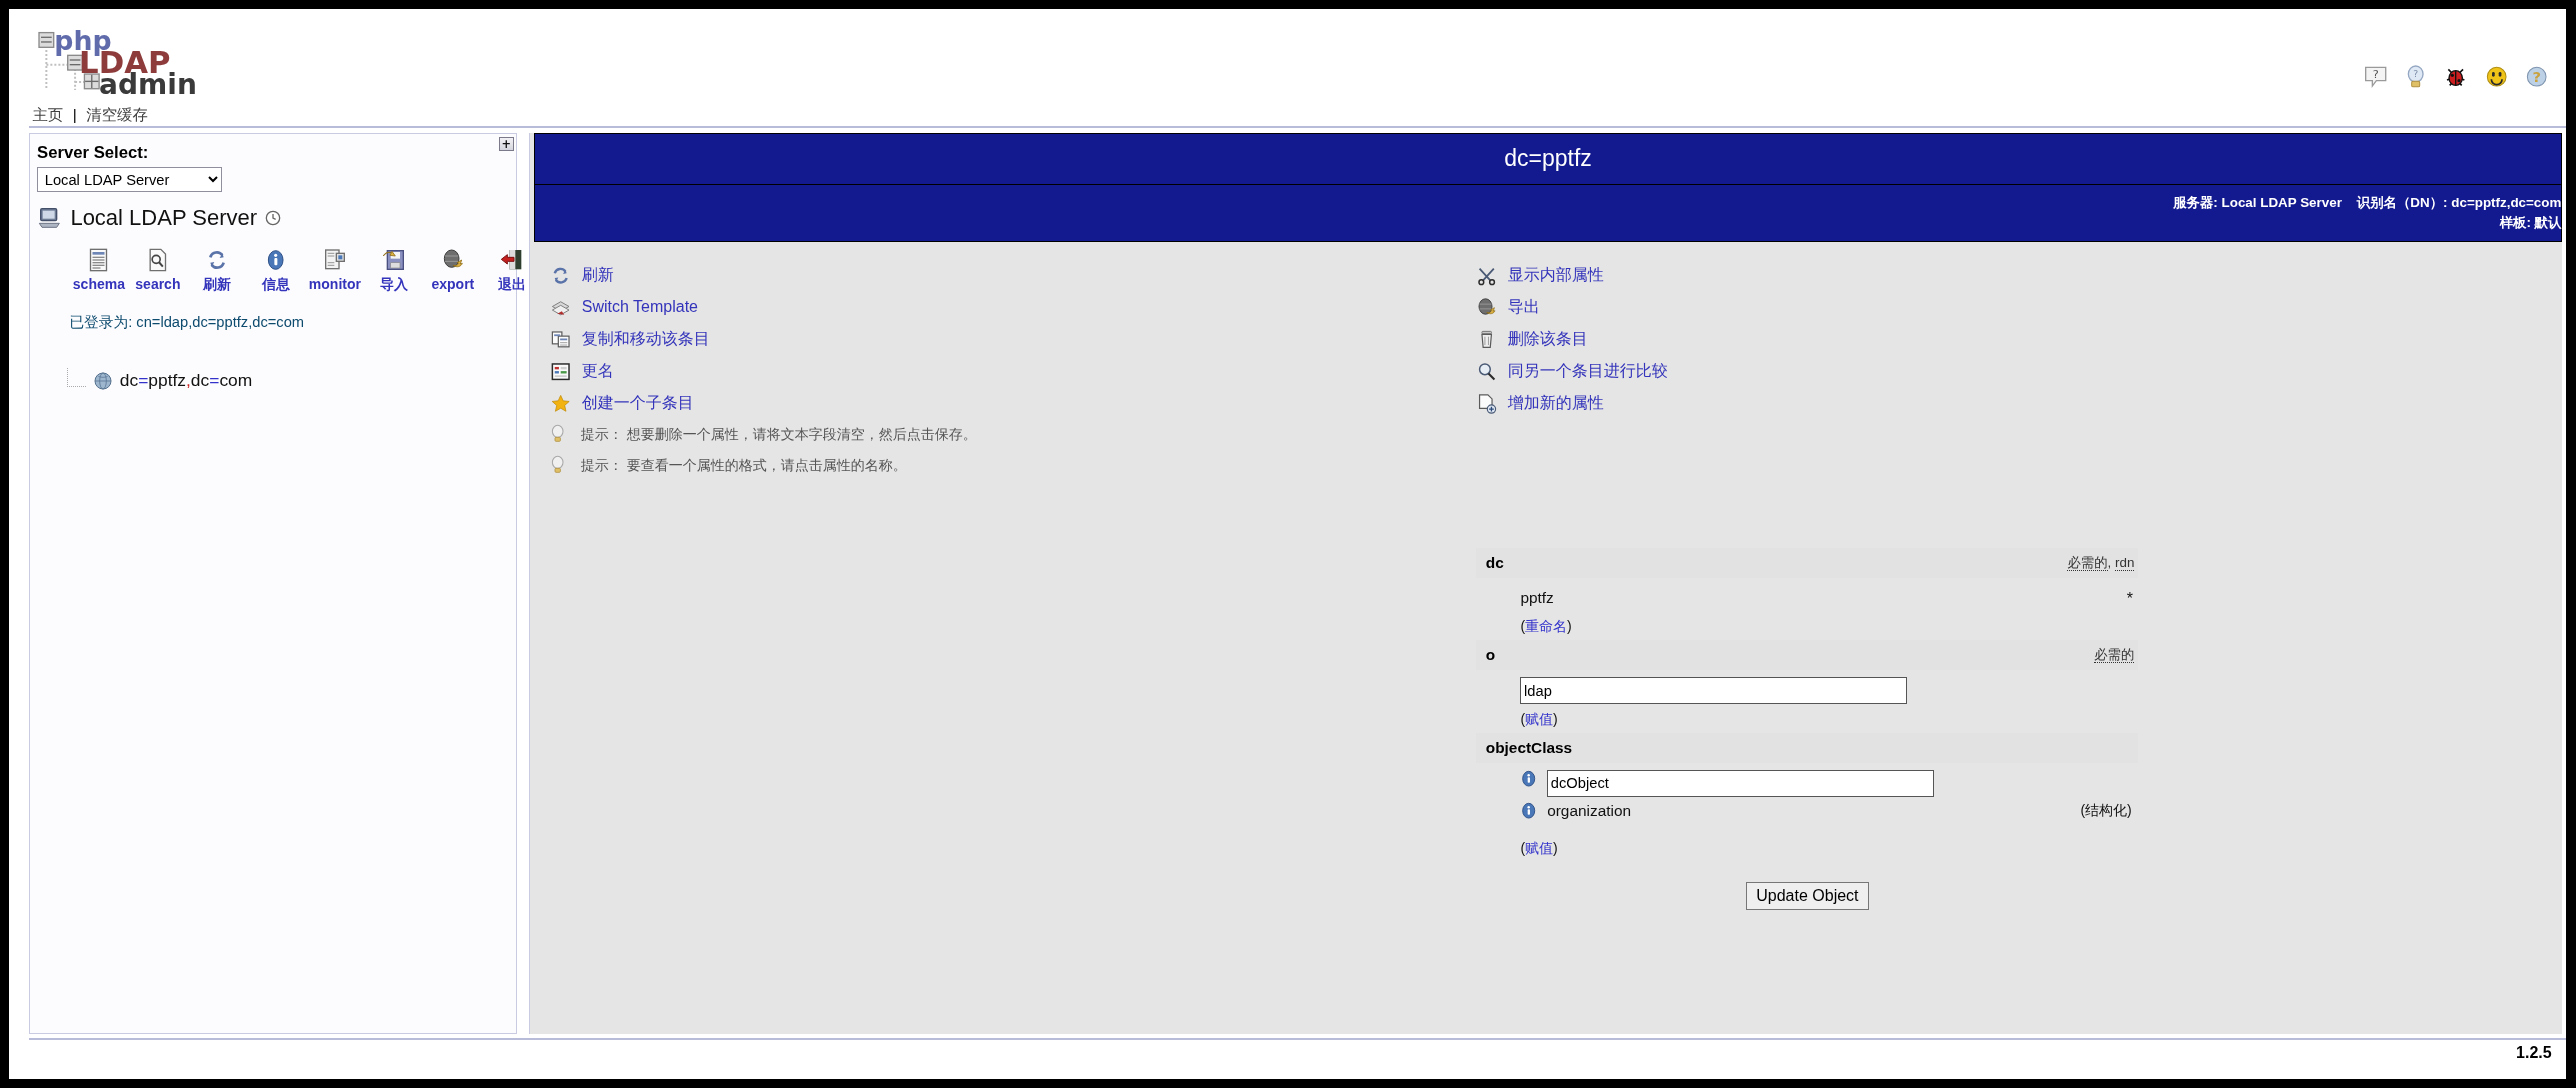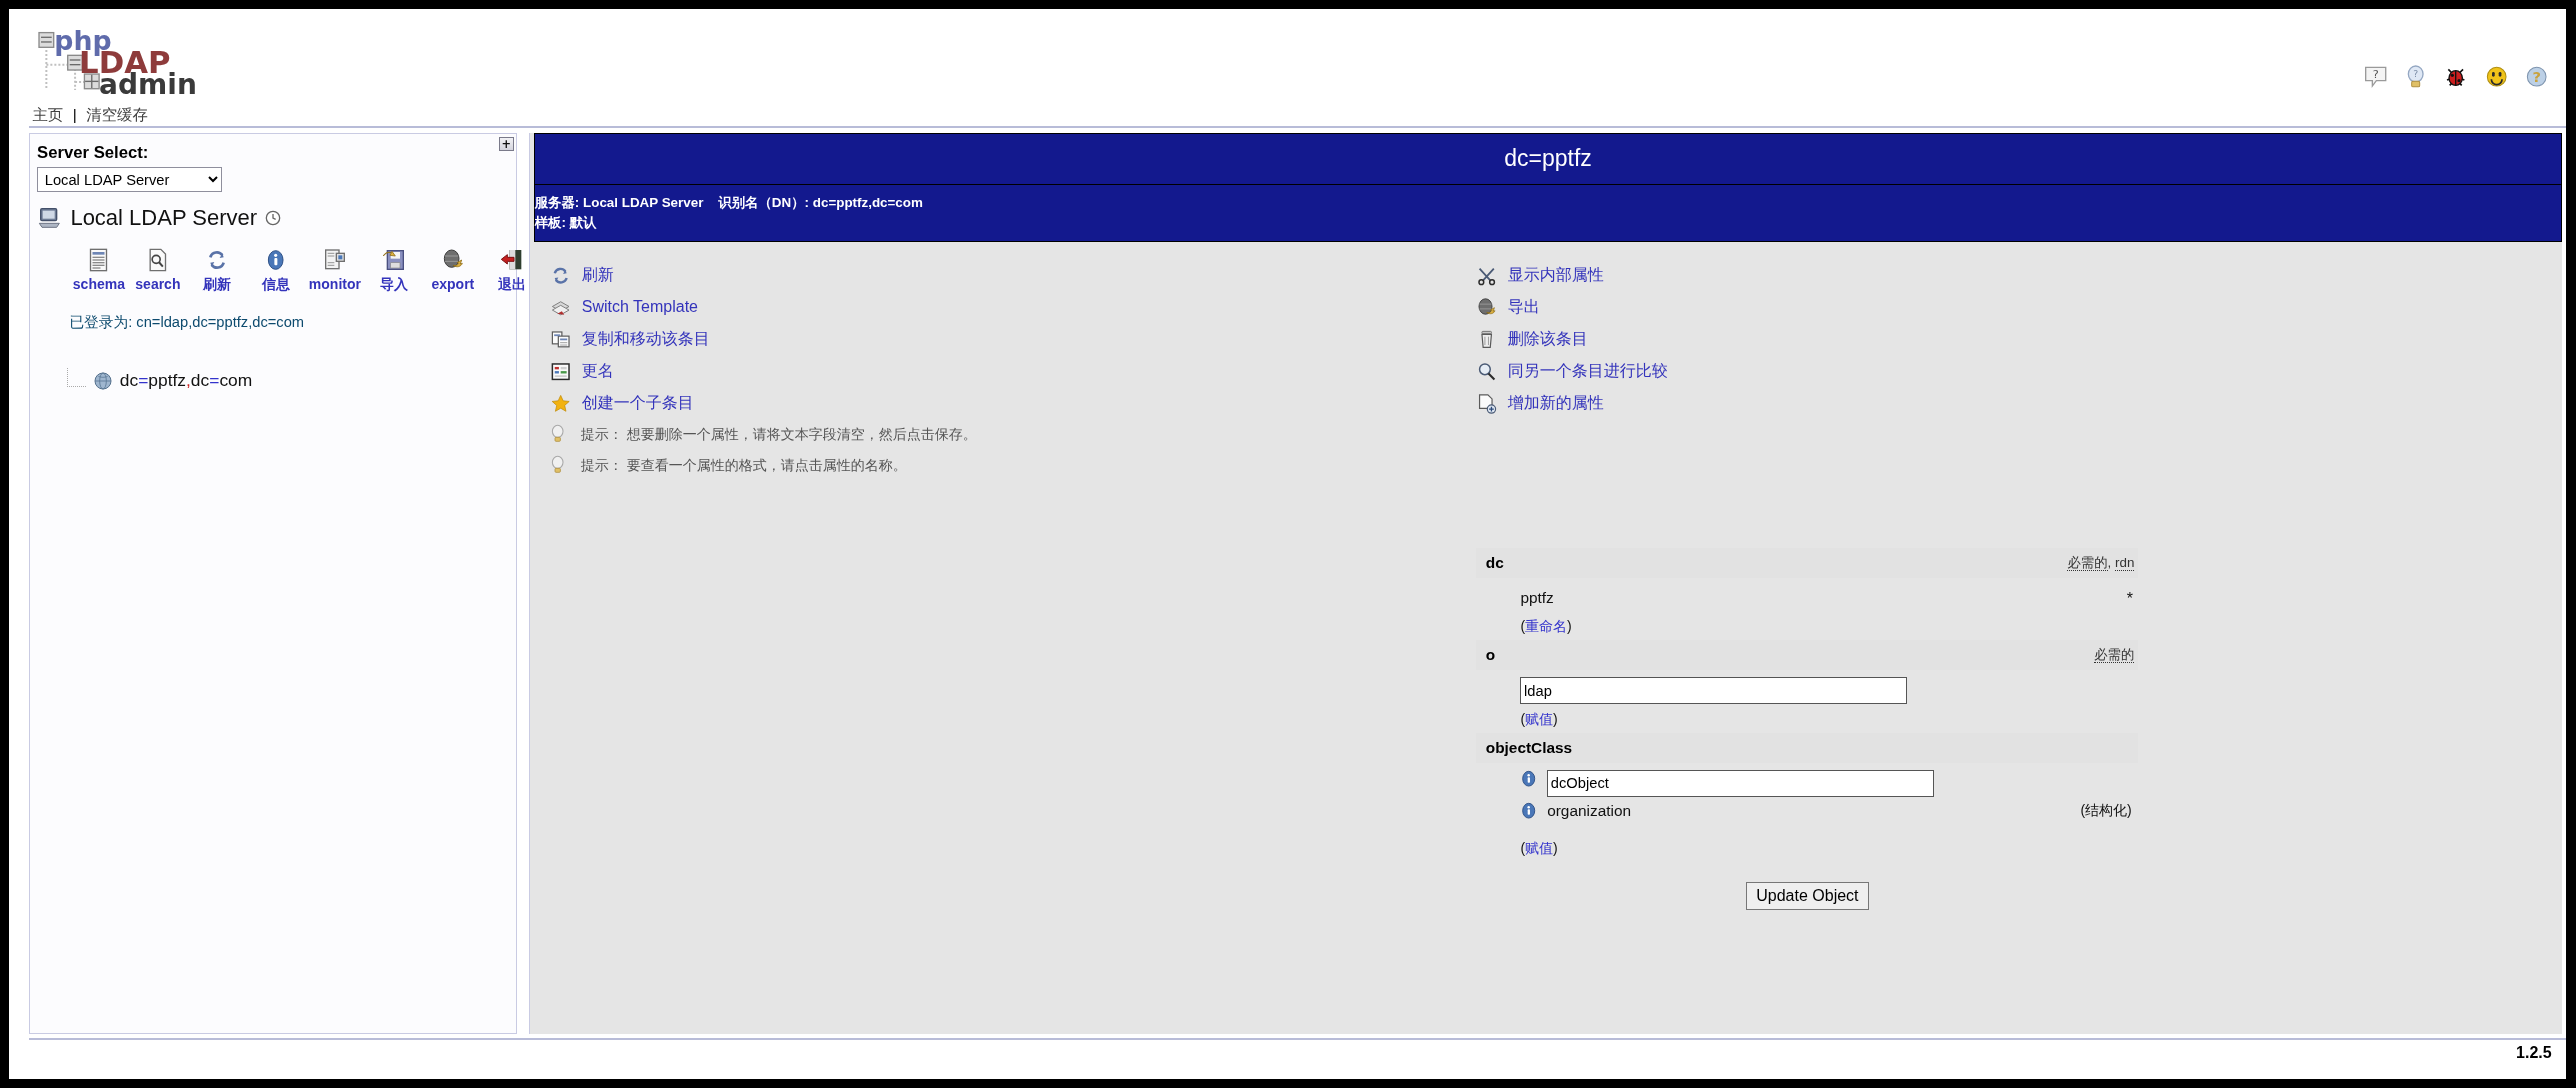--- a/index.html
+++ b/index.html
@@ -160,21 +160,21 @@
     background: #13198e;
   }
   .dnhead .title {
     text-align:center;
     color:#ffffff;
     font-size: 23px;
     padding: 10.7px 0 12px;
     border-bottom: 1.3px solid #000;
   }
   .dnhead .sub {
-    text-align:left;
+    text-align:right;
     color:#ffffff;
     font-size: 13.4px;
     font-weight: bold;
     padding: 8px 0 8px;
     line-height: 1.5;
   }
 
   .actions {
     position: relative;
     margin-top: 17.4px;

